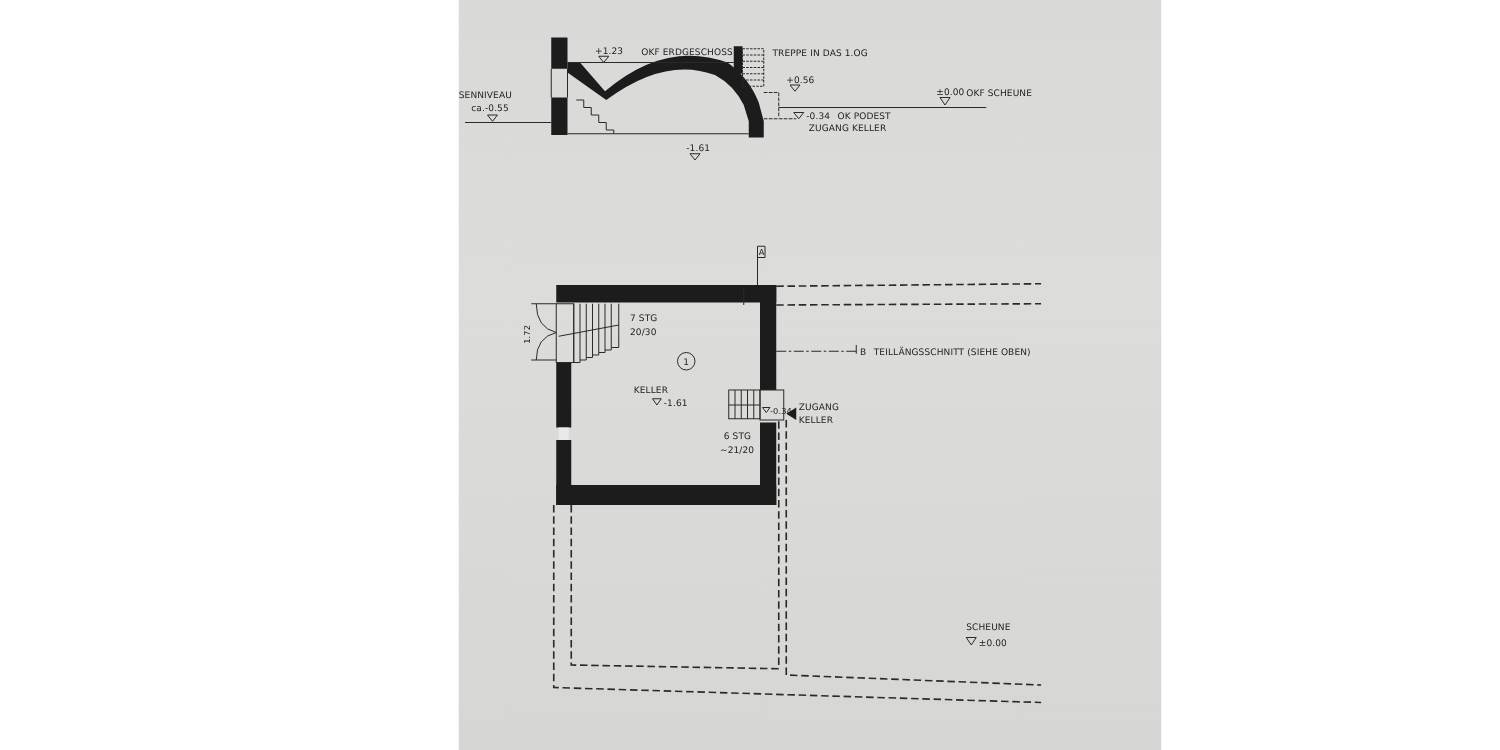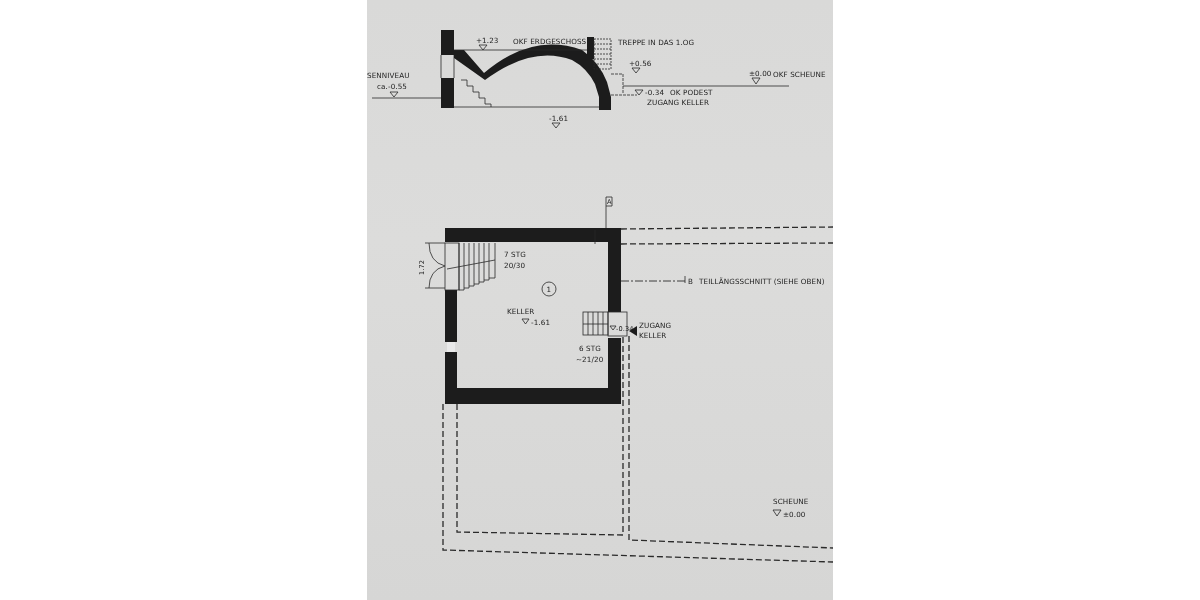--- a/index.html
+++ b/index.html
@@ -6,21 +6,21 @@
     body {
       width: 1200px; height: 600px;
       background: #ffffff;
       position: relative;
       overflow: hidden;
       font-family: "DejaVu Sans Condensed", "DejaVu Sans", sans-serif;
     }
     #sheet {
       position: absolute;
       left: 367px; top: 0;
-      width: 466px; height: 600px;
+      width: 562px; height: 600px;
       background: linear-gradient(180deg, #d9d9d8 0%, #dcdcdb 40%, #d6d6d5 100%);
     }
     svg { position: absolute; left: 0; top: 0; }
     .lbl {
       font-family: "DejaVu Sans", sans-serif;
       font-size: 7.2px;
       fill: #222;
       letter-spacing: 0.1px;
     }
     .lbl-sm { font-size: 6.6px; }

